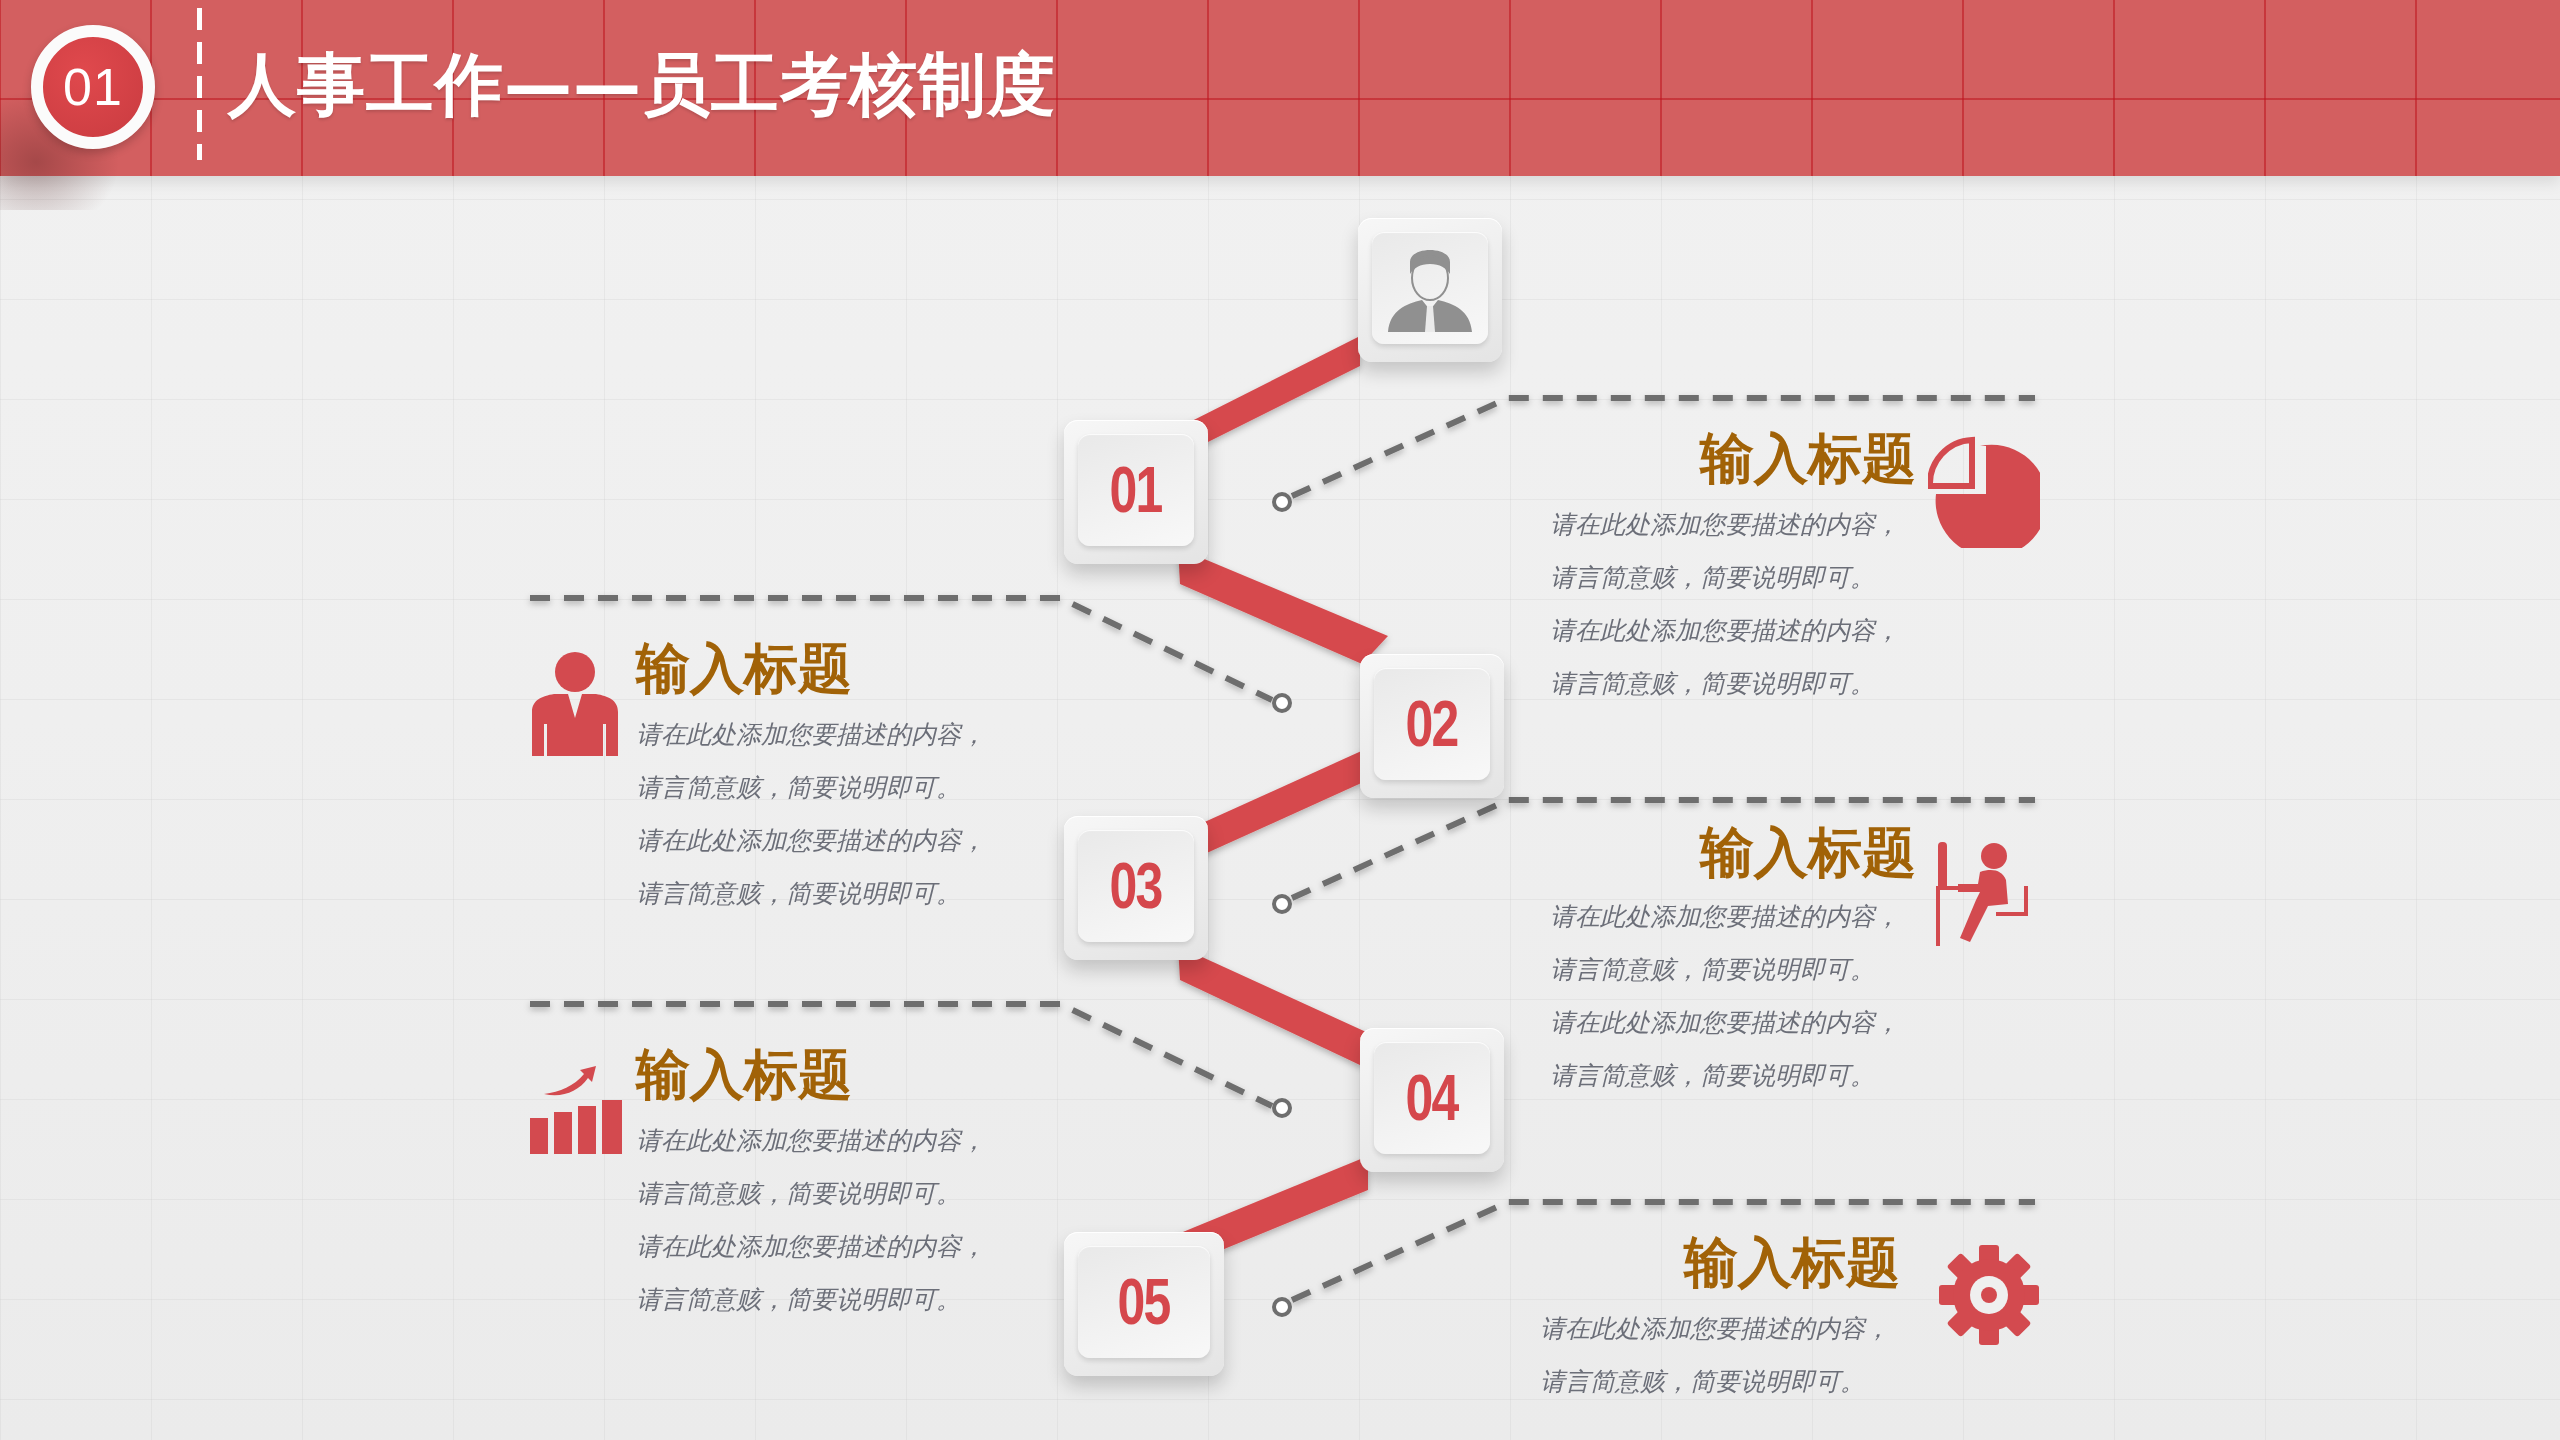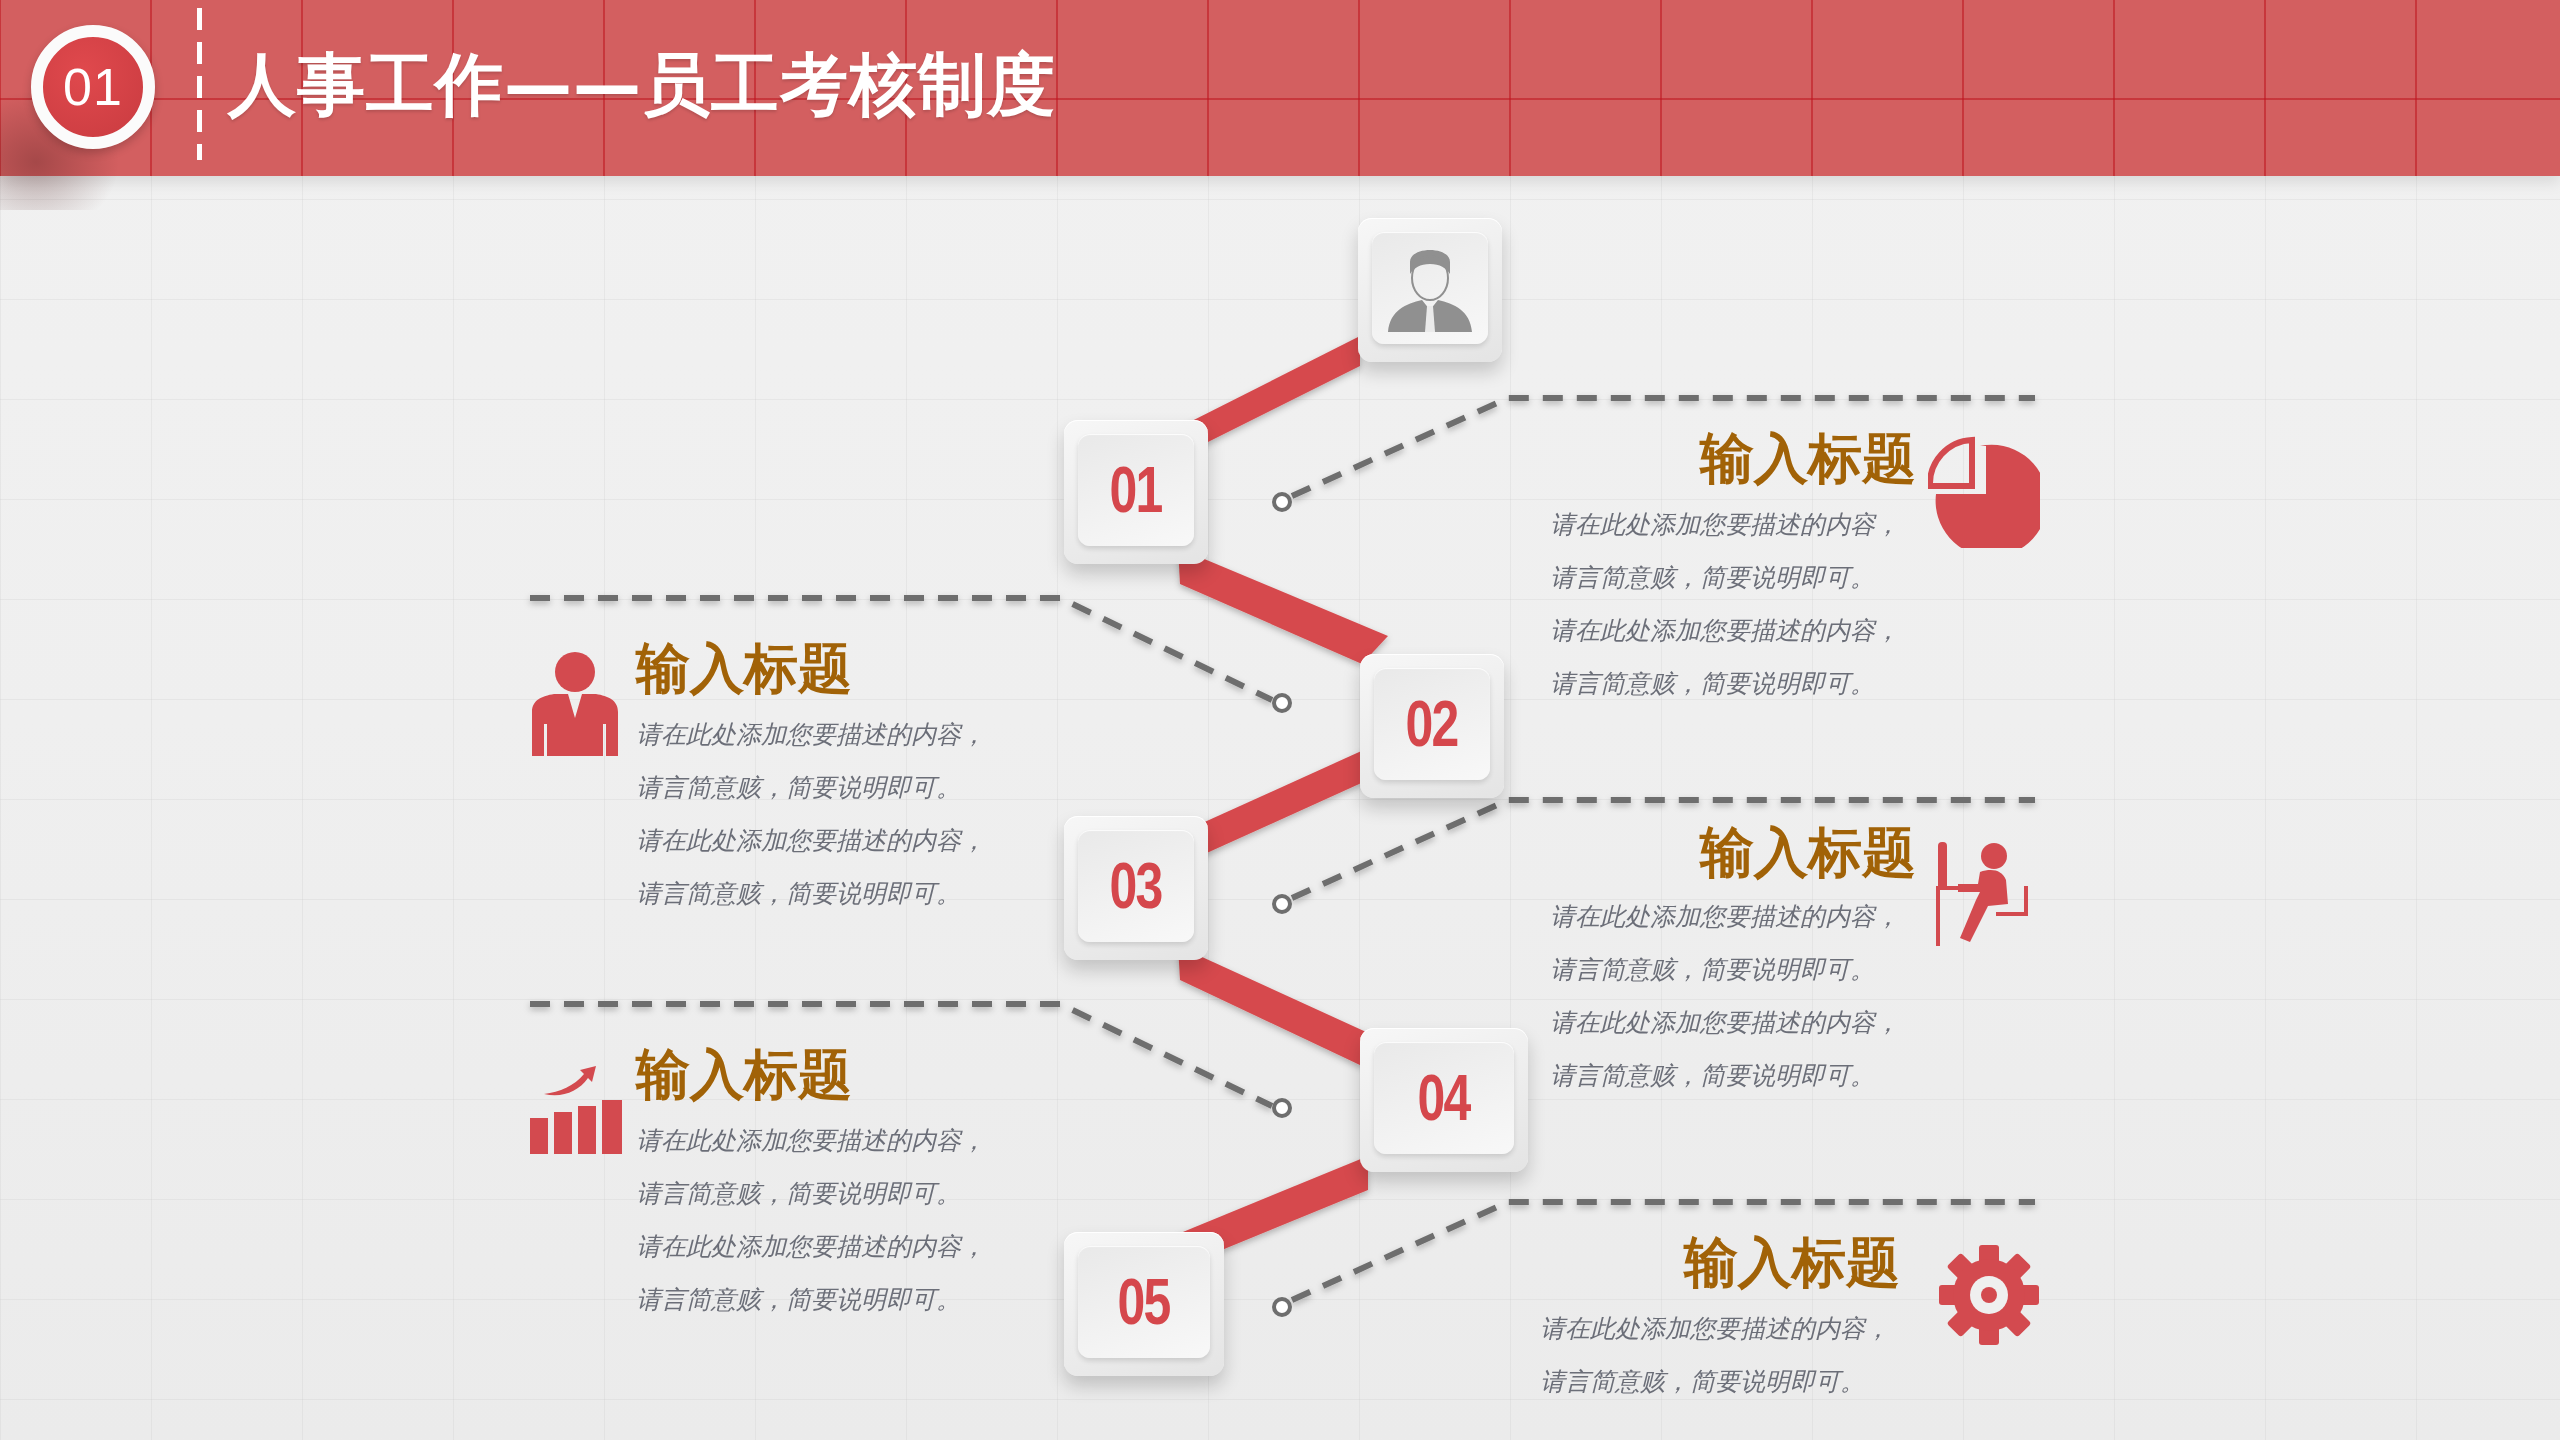--- a/index.html
+++ b/index.html
@@ -145,21 +145,21 @@
 <div class="step-box" style="left:1360px; top:622px;margin-top:32px;">
   <div class="inner">
       <span class="step-num">02</span>
     </div>
 </div>
 <div class="step-box" style="left:1064px; top:816px;">
   <div class="inner">
       <span class="step-num">03</span>
     </div>
 </div>
-<div class="step-box" style="left:1360px; top:1028px;padding-left:24px;">
+<div class="step-box" style="left:1360px; top:1028px;">
   <div class="inner">
       <span class="step-num">04</span>
     </div>
 </div>
 <div class="step-box" style="left:1064px; top:1232px;padding-left:16px;">
   <div class="inner">
       <span class="step-num">05</span>
     </div>
 </div>
 

